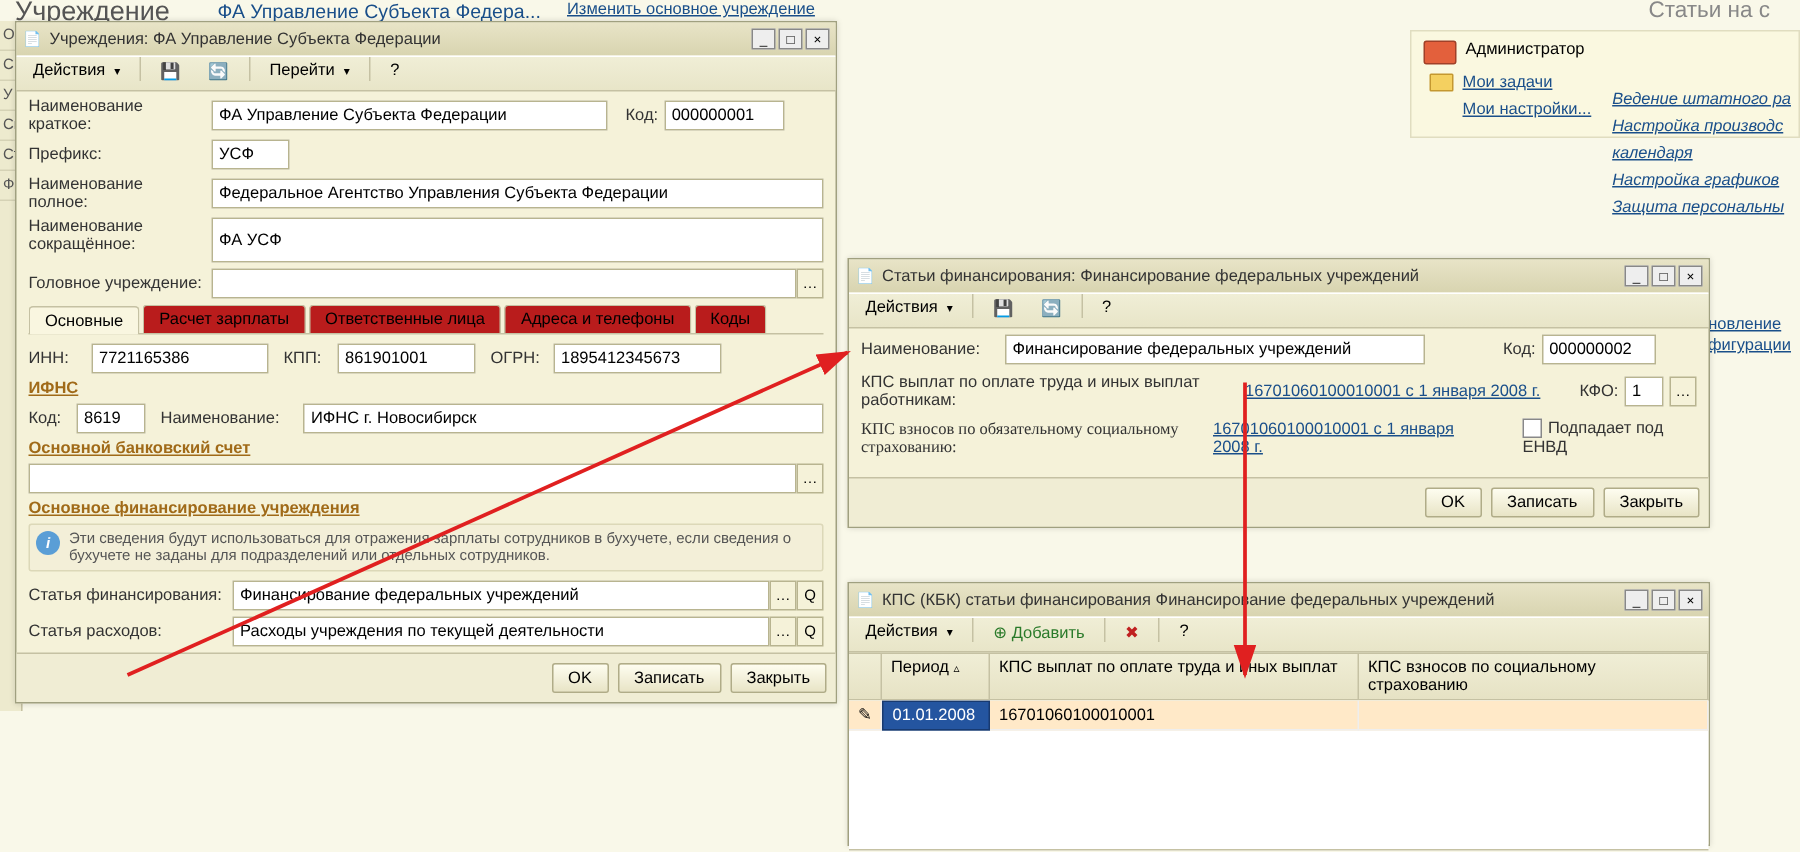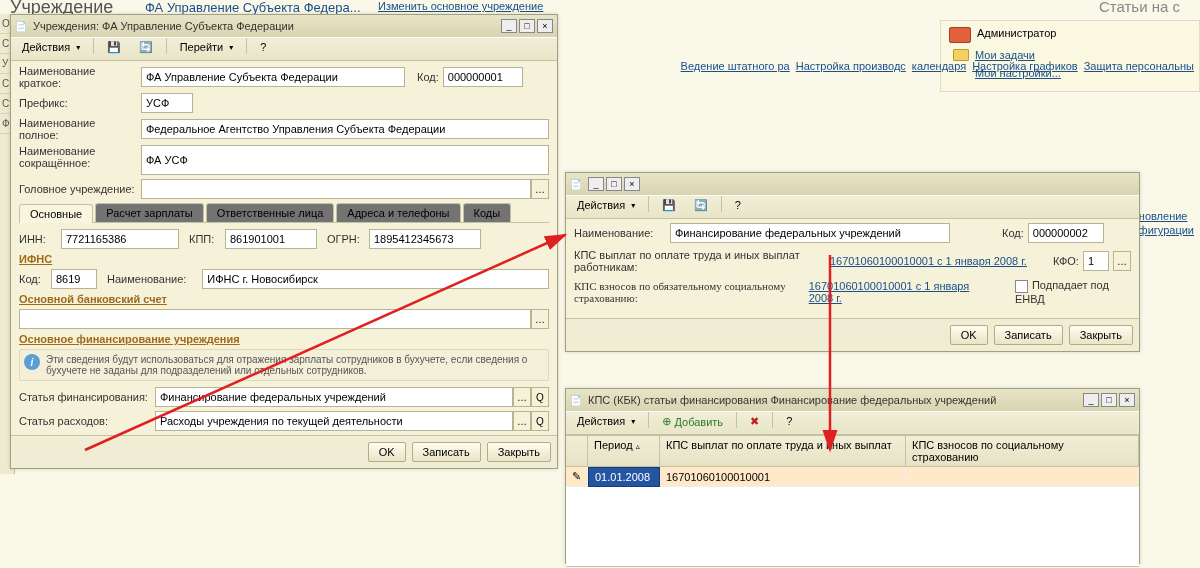--- a/index.html
+++ b/index.html
@@ -17,36 +17,36 @@
   .wbtn { width:16px; height:14px; border:1px solid #888; background:#eee; font-size:9px; display:flex; align-items:center; justify-content:center; cursor:pointer;}
   .toolbar { height:24px; background:linear-gradient(#f0eed6,#e8e5c8); border-top:1px solid #fff; border-bottom:1px solid #c5c1a3; display:flex; align-items:flex-start; padding:0 4px; gap:4px; }
   .tbtn { padding:2px 6px; border:1px solid transparent; border-radius:2px; cursor:pointer; display:flex; align-items:center; gap:3px; font-size:11px; }
   .tbsep { width:1px; height:16px; background:#c5c1a3; margin:0 2px;}
   .drop::after { content:"▾"; font-size:8px; margin-left:3px;}
   .form-area { padding:4px 8px; }
   .row { display:flex; align-items:center; margin-bottom:4px; gap:4px;}
   .lbl { font-size:11px; color:#333; }
   .inp { height:20px; border:1px solid #b8b490; background:#fff; padding:0 4px; font-size:11px; }
   .tabs { display:flex; border-bottom:1px solid #c5c1a3; margin-top:4px; }
-  .tab { padding:3px 10px; border:1px solid #c5c1a3; border-bottom:none; background:#737373; margin-right:2px; font-size:11px; border-radius:3px 3px 0 0; cursor:pointer;}
+  .tab { padding:3px 10px; border:1px solid #c5c1a3; border-bottom:none; background:#b91c1c; margin-right:2px; font-size:11px; border-radius:3px 3px 0 0; cursor:pointer;}
   .tab.active { background:#f9f6e0; position:relative; top:1px; }
   .section-hd { color:#a06a18; font-weight:bold; text-decoration:underline; margin:4px 0; font-size:11px;}
   .info-box { display:flex; gap:6px; padding:4px; background:#f3efd8; border:1px solid #dcd8b8; border-radius:2px; margin-bottom:6px;}
   .info-box .i { width:16px; height:16px; border-radius:50%; background:#5a9ed6; color:#fff; display:flex; align-items:center; justify-content:center; font-weight:bold; font-size:10px; font-style:italic;}
   .btns-bottom { display:flex; justify-content:flex-end; gap:6px; padding:6px; border-top:1px solid #c5c1a3; background:#f0edd4;}
   .btn { padding:3px 10px; border:1px solid #b0ac88; background:linear-gradient(#fefdf0,#e8e4c6); border-radius:2px; cursor:pointer; font-size:11px;}
   .link { color:#1a4f8a; text-decoration:underline; font-size:11px; cursor:pointer;}
   .dotsbtn { width:18px; height:20px; border:1px solid #b8b490; background:#f5f2d9; font-size:10px; display:flex; align-items:center; justify-content:center; cursor:pointer;}
   .inpwrap { display:flex; }
   .right-panel { position:absolute; right:0; top:20px; width:260px; }
   .user-box { background:#faf8e0; border:1px solid #e0ddc0; padding:6px 8px; }
   .user-line { display:flex; gap:6px; margin-bottom:6px;}
   .avatar { width:22px; height:16px; background:#e3603c; border:1px solid #a04028; border-radius:2px;}
   .folder { width:16px; height:12px; background:#f4d060; border:1px solid #c49830; border-radius:1px; position:relative;}
-  .right-links { position:absolute; right:6px; top:60px; display:flex; flex-direction:row; gap:6px; font-size:11px;}
+  .right-links { position:absolute; right:6px; top:60px; display:flex; flex-direction:column; gap:6px; font-size:11px;font-style:italic;}
   .right-links span { color:#1a4f8a; text-decoration:underline; cursor:pointer;}
   .right-bot { position:absolute; right:6px; top:210px; display:flex; flex-direction:column; gap:2px; font-size:11px; color:#1a4f8a;}
   .right-bot span { text-decoration:underline; cursor:pointer;}
   .grid-header { display:flex; background:linear-gradient(#f0eed6,#e6e2c4); border-top:1px solid #c5c1a3; border-bottom:1px solid #c5c1a3;}
   .gh { padding:3px 6px; border-right:1px solid #c5c1a3; font-size:11px;}
   .grid-body { background:#fff; height:100px; overflow:auto; border-bottom:1px solid #c5c1a3;}
   .grow { display:flex; font-size:11px; }
   .gcell { padding:2px 6px; border-right:1px solid #eee; border-bottom:1px solid #eee; height:20px; display:flex; align-items:center;}
   .sel { background:#ffe9c8; }
   .date-cell { background:#2455a0; color:#fff; border:1px solid #183a70;}
@@ -206,20 +206,21 @@
   <div class="btns-bottom" style="position:absolute; bottom:0; left:0; right:0;">
     <div class="btn">OK</div>
     <div class="btn">Записать</div>
     <div class="btn">Закрыть</div>
   </div>
 </div>
 
 <div class="window" style="left:565px; top:172px; width:575px; height:180px;">
   <div class="titlebar">
     <span class="icon">📄</span>
+    <span class="title">Статьи финансирования: Финансирование федеральных учреждений</span>
     <div class="wbtns">
       <div class="wbtn">_</div>
       <div class="wbtn">□</div>
       <div class="wbtn">×</div>
     </div>
   </div>
   <div class="toolbar">
     <div class="tbtn drop">Действия</div>
     <div class="tbsep"></div>
     <div class="tbtn">💾</div>

